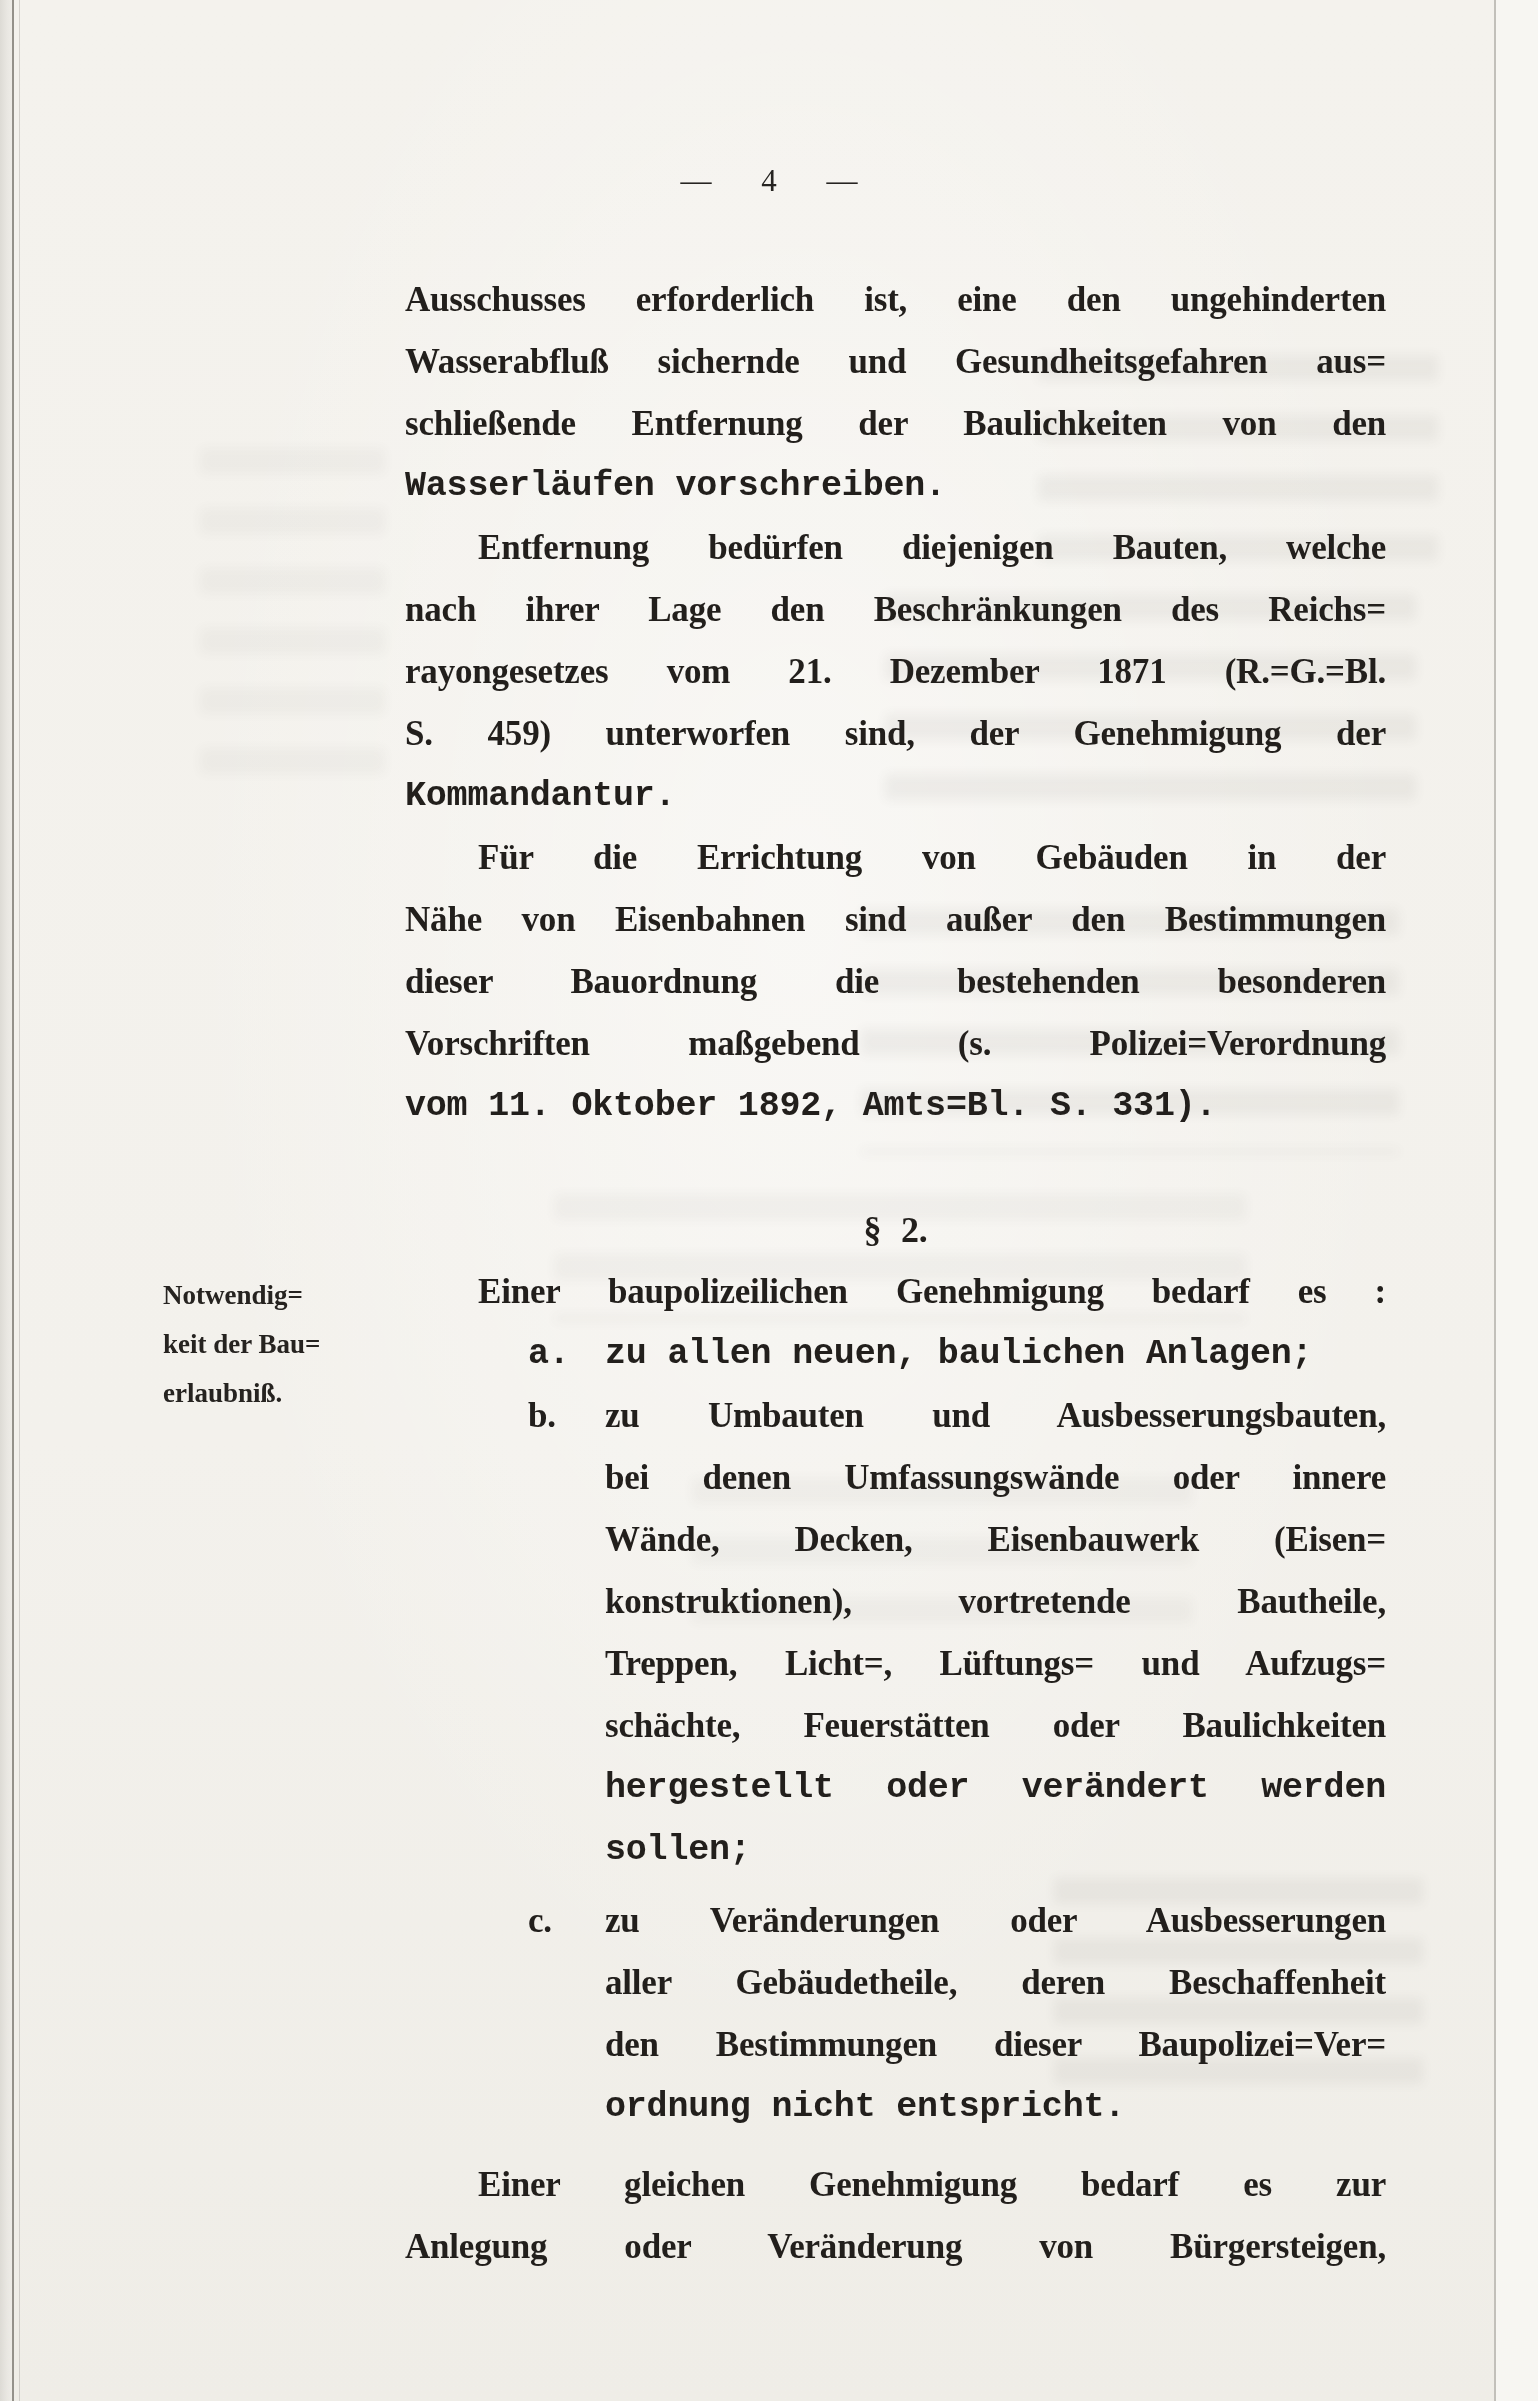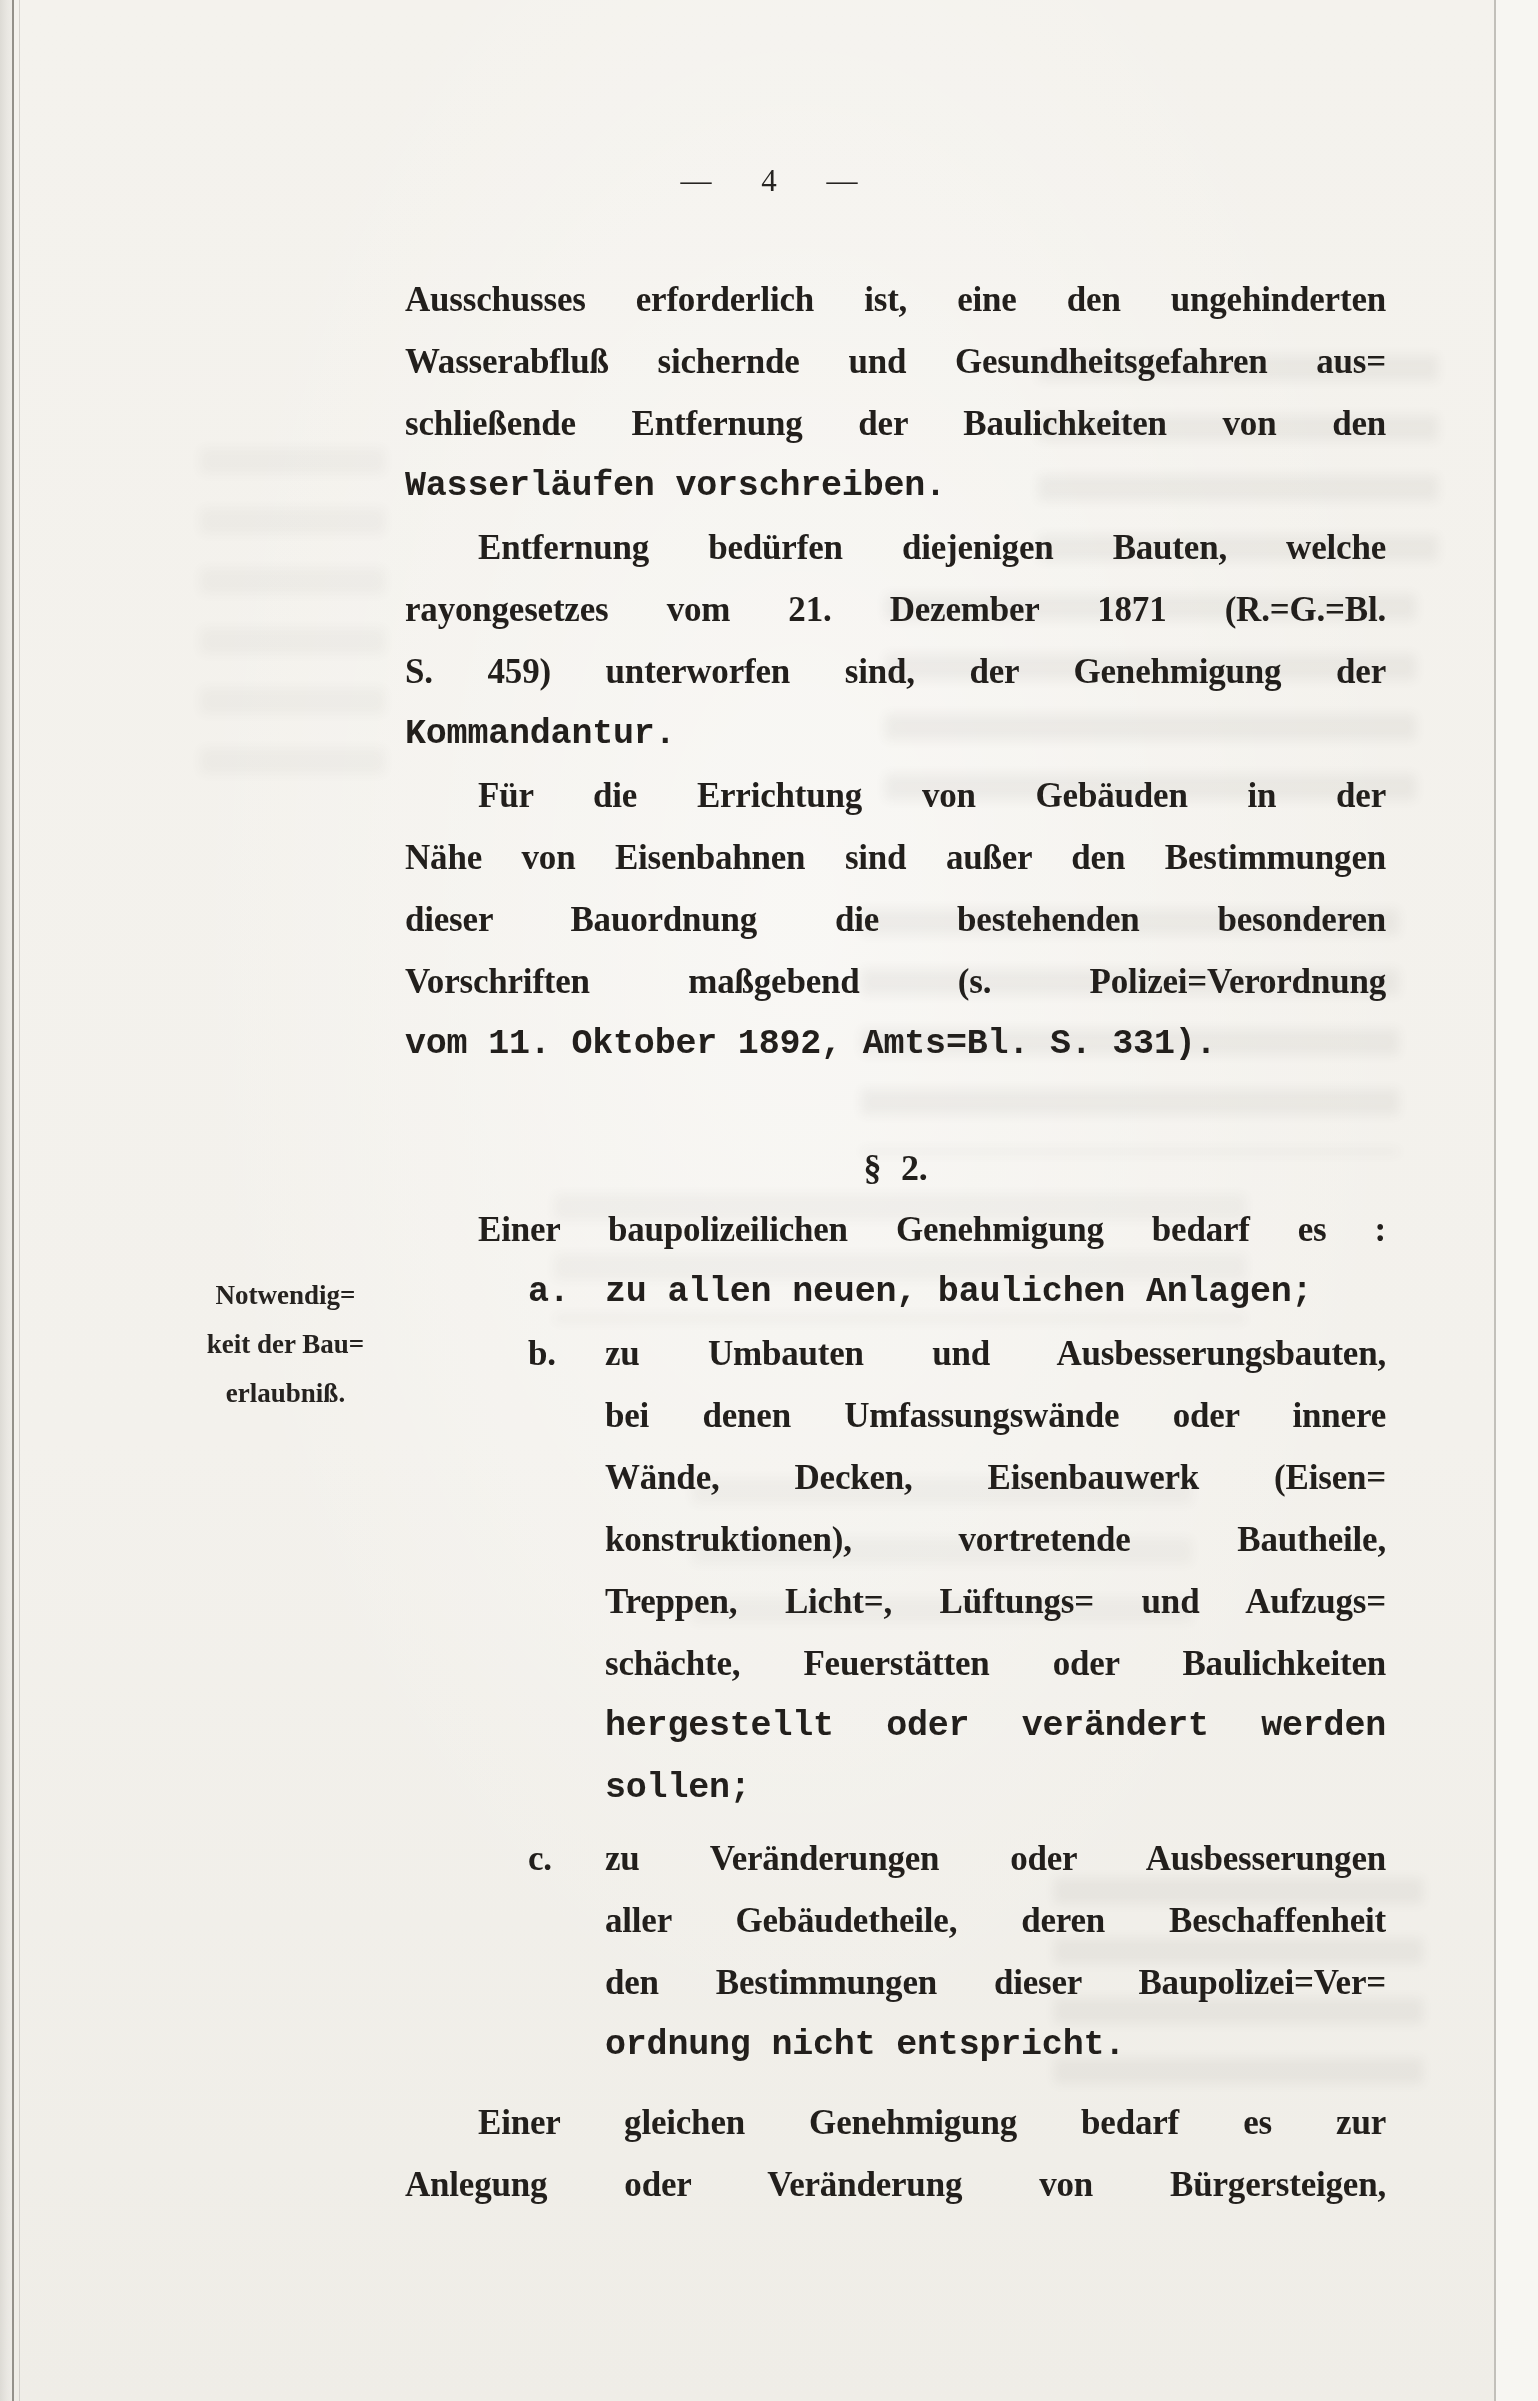--- a/index.html
+++ b/index.html
@@ -81,21 +81,20 @@
     line-height: 62px;
     word-spacing: 10.8px;
   }
   .pitem.list-item-c { margin-top: 9.2px; }
   .para.paragraph-buergersteige { margin-top: 15.4px; }
   .margin-note {
     position: absolute;
     left: 163px;
     top: 1271px;
     width: 245px;
-    text-align: center;
     font-size: 27px;
     font-weight: 700;
     line-height: 49px;
     color: #262320;
   }
   
   .smudge {
     position: absolute;
     filter: blur(5.4px);
     opacity: 0.06;
@@ -134,20 +133,21 @@
 
   <main id="text-column" class="text-column">
       <div class="para paragraph-wasserlaeufe">
         <div class="line">Ausschusses erforderlich ist, eine den ungehinderten</div>
         <div class="line">Wasserabfluß sichernde und Gesundheitsgefahren aus=</div>
         <div class="line">schließende Entfernung der Baulichkeiten von den</div>
         <div class="line last">Wasserläufen vorschreiben.</div>
       </div>
       <div class="para paragraph-rayongesetz">
         <div class="line indent">Entfernung bedürfen diejenigen Bauten, welche</div>
+        <div class="line">nach ihrer Lage den Beschränkungen des Reichs=</div>
         <div class="line">rayongesetzes vom 21. Dezember 1871 (R.=G.=Bl.</div>
         <div class="line">S. 459) unterworfen sind, der Genehmigung der</div>
         <div class="line last">Kommandantur.</div>
       </div>
       <div class="para paragraph-eisenbahnen">
         <div class="line indent">Für die Errichtung von Gebäuden in der</div>
         <div class="line">Nähe von Eisenbahnen sind außer den Bestimmungen</div>
         <div class="line">dieser Bauordnung die bestehenden besonderen</div>
         <div class="line">Vorschriften maßgebend (s. Polizei=Verordnung</div>
         <div class="line last">vom 11. Oktober 1892, Amts=Bl. S. 331).</div>

